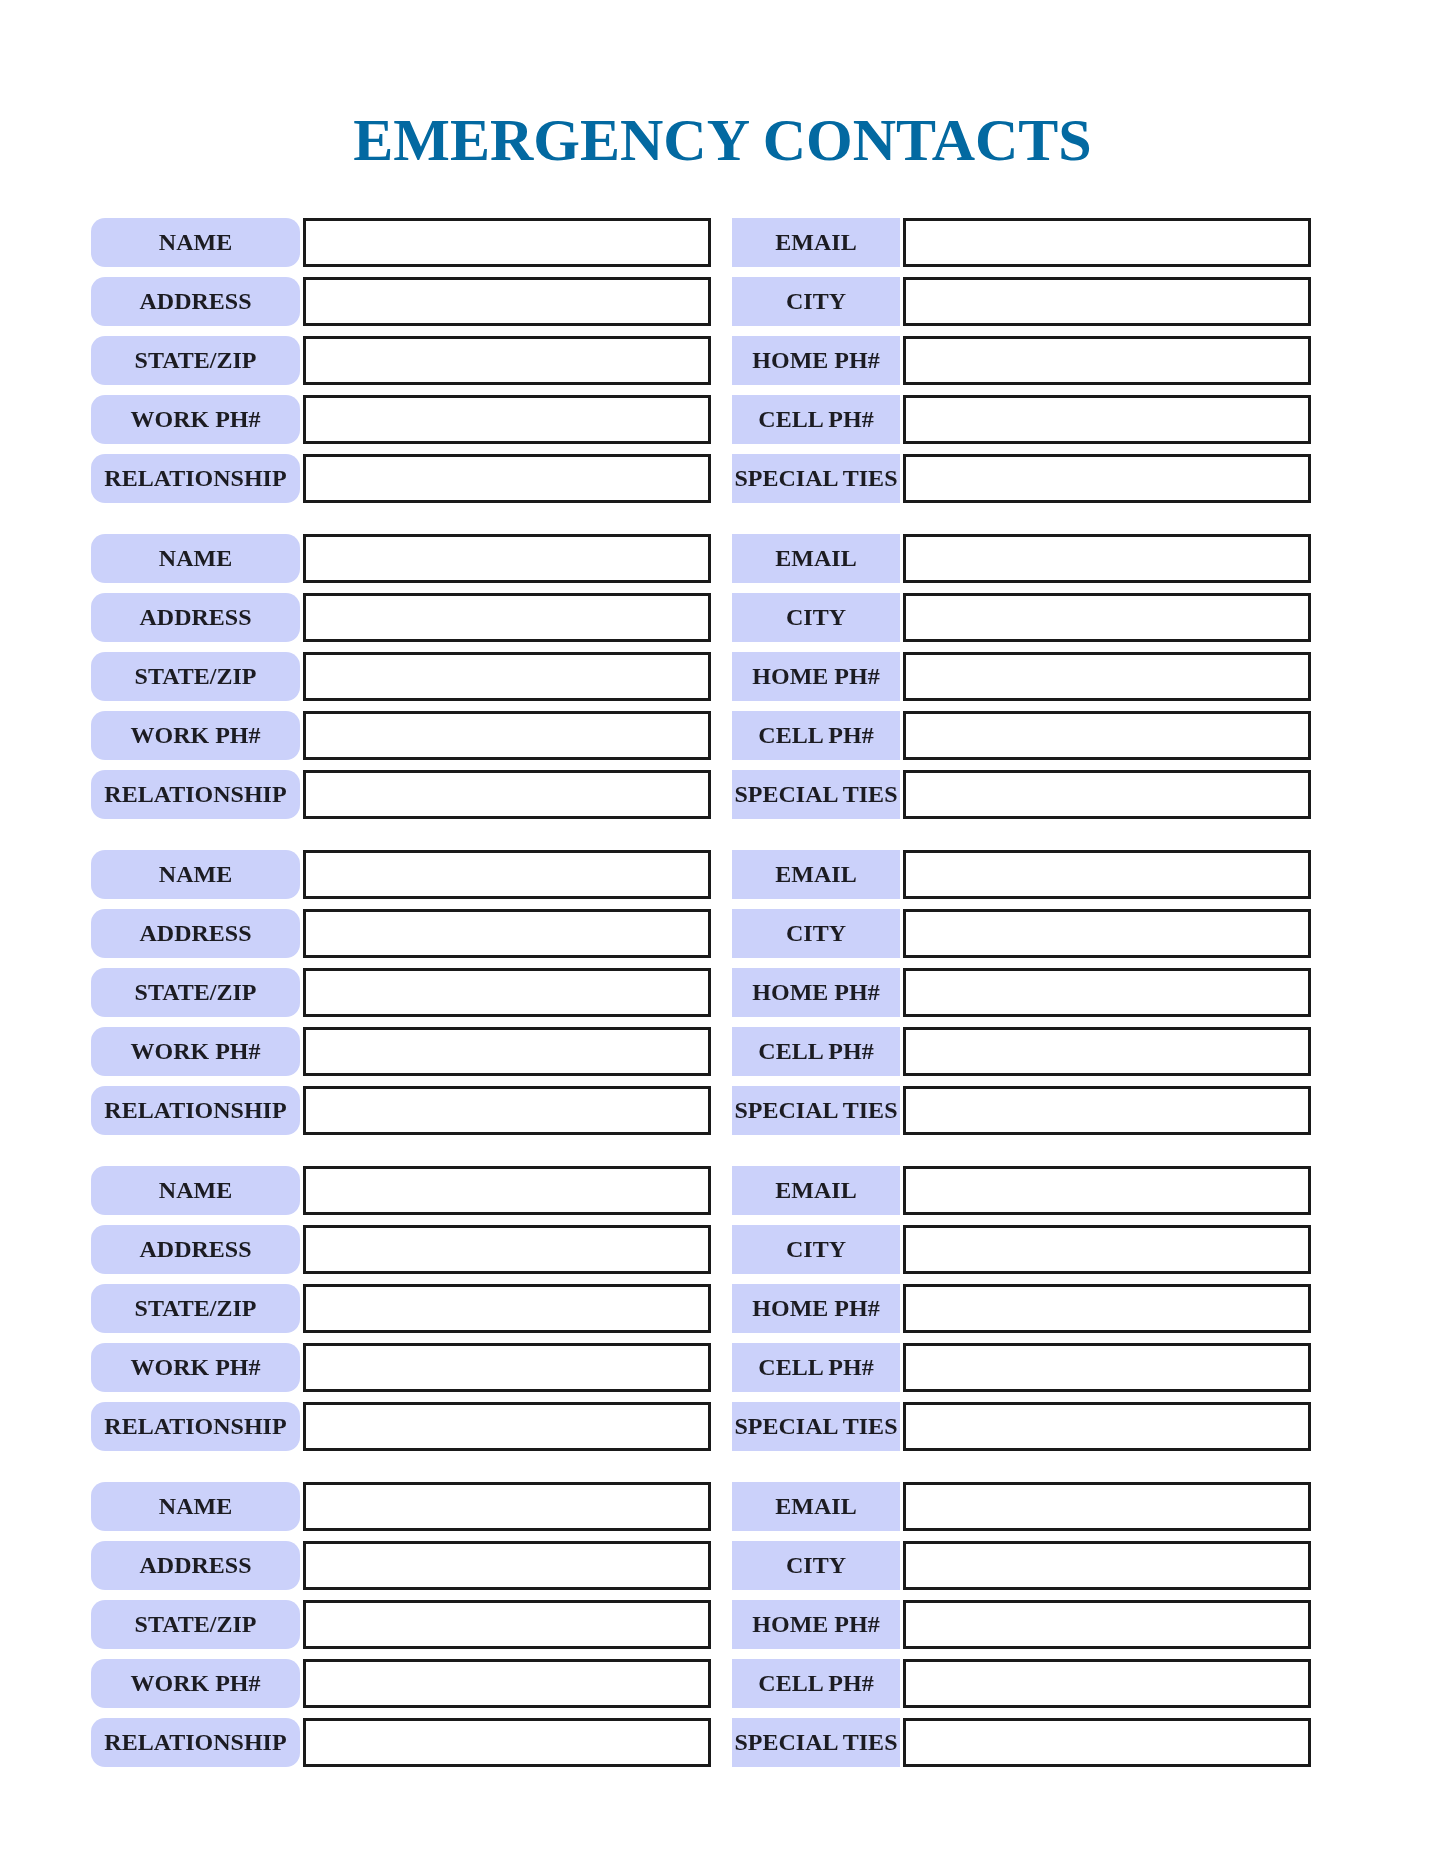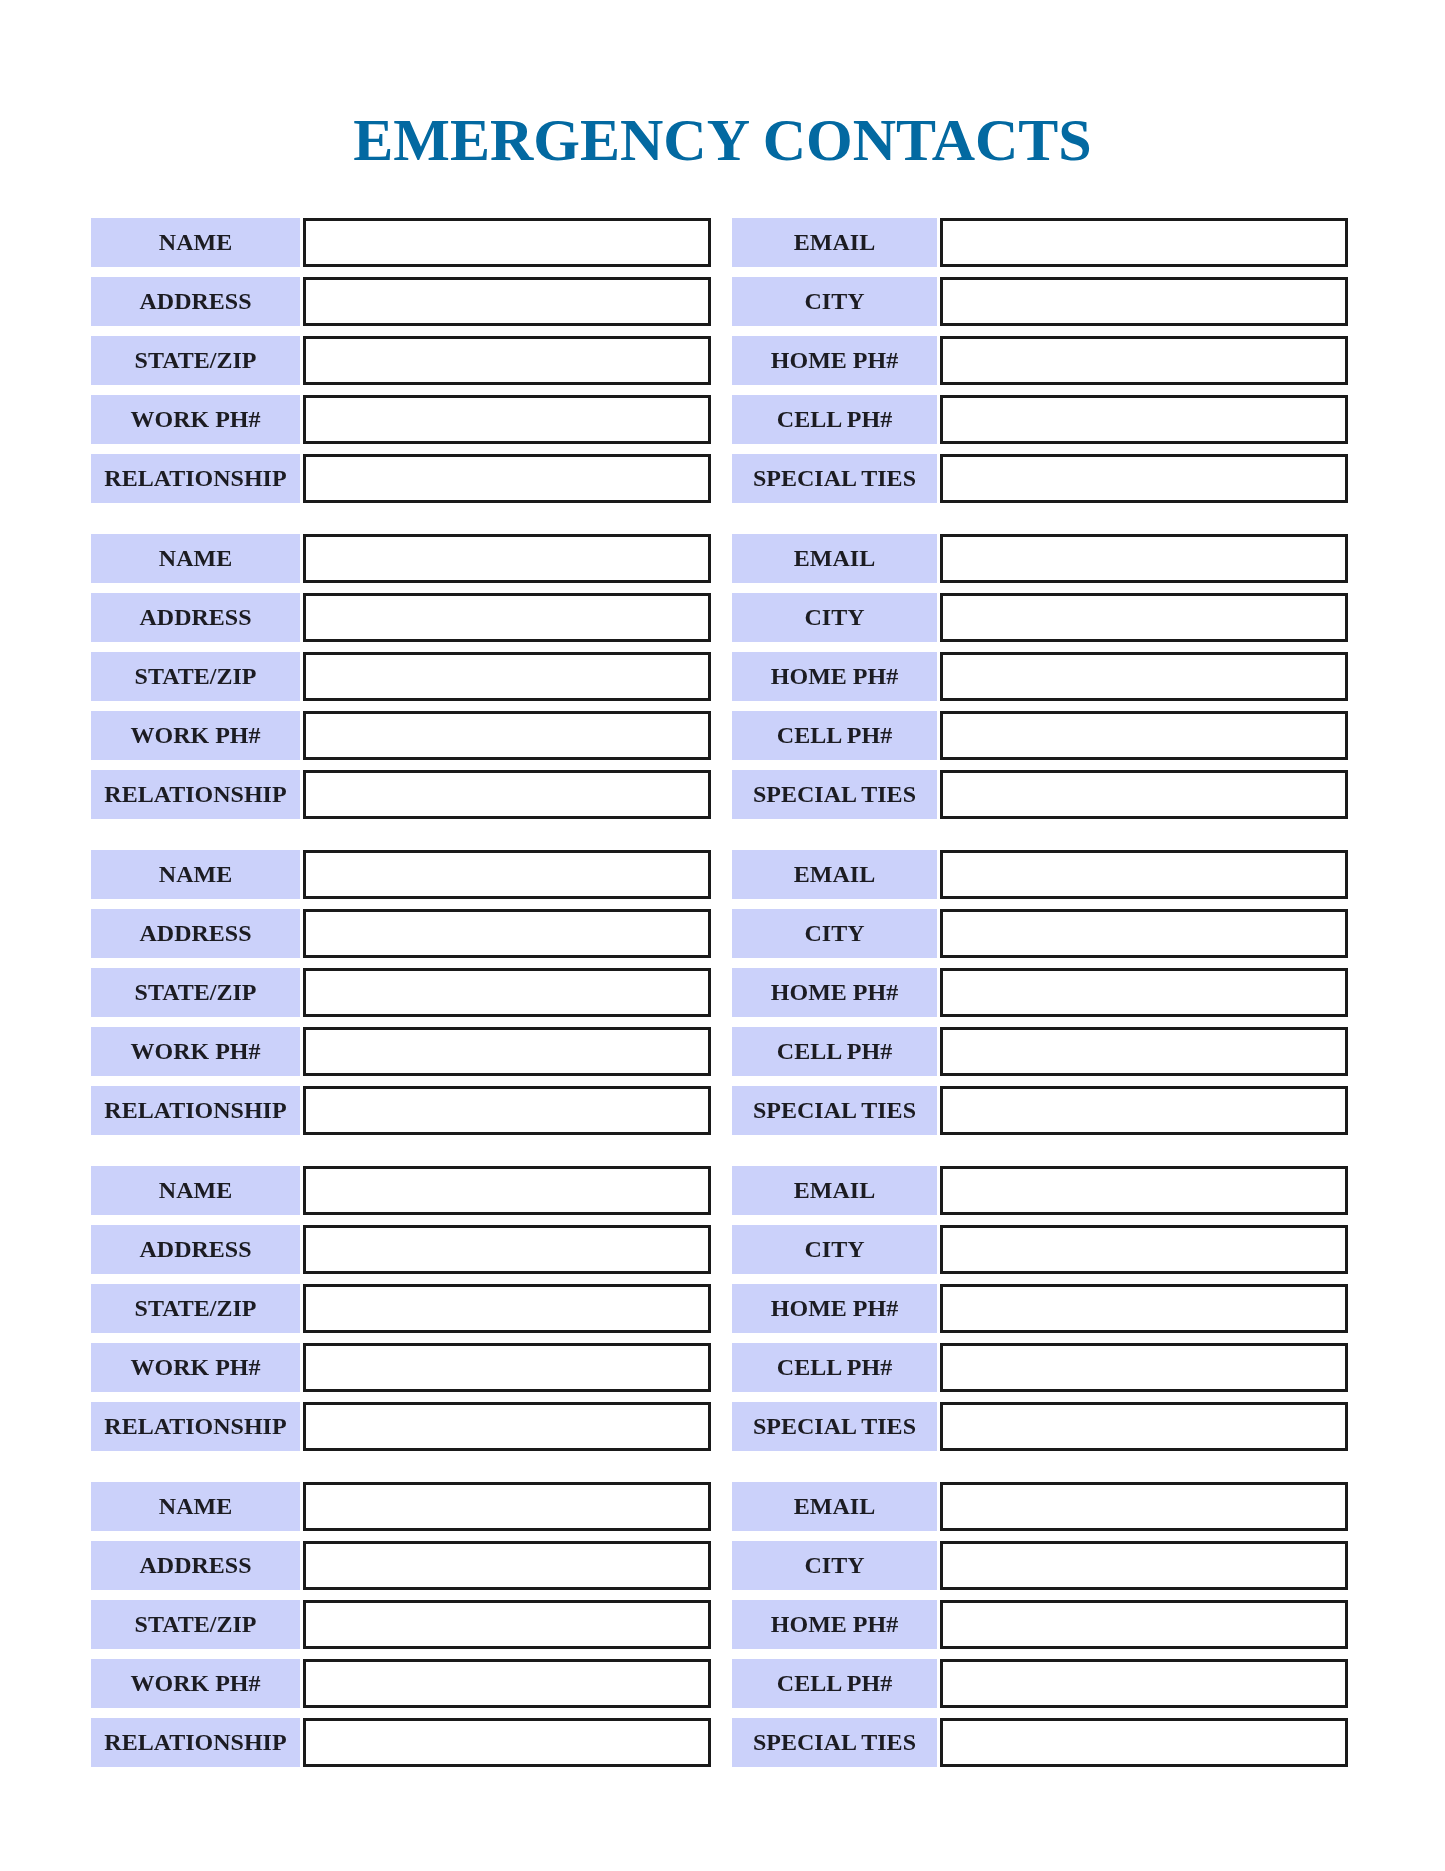--- a/index.html
+++ b/index.html
@@ -39,22 +39,22 @@
     display: flex;
     align-items: center;
     justify-content: center;
     background: var(--label-bg, #cbd1fa);
     color: var(--label-text, #1c1c22);
     font-weight: bold;
     font-size: 24px;
     font-family: "Liberation Serif", serif;
     flex: 0 0 auto;
   }
-  .lab.left  { width: 209px; margin-right: 3px; }
-  .lab.right { width: 205px; margin-right: 3px; }
+  .lab.left  { width: 209px; margin-right: 3px; border-radius: 14px; }
+  .lab.right { width: 168px; margin-right: 3px; }
   .box {
     flex: 0 0 auto;
     width: 408px;
     height: 49px;
     background: #ffffff;
     border: 3px solid var(--box-border, #1a1a1a);
     border-radius: 0;
     padding: 0 10px;
     font-size: 24px;
     font-family: "Liberation Serif", serif;

